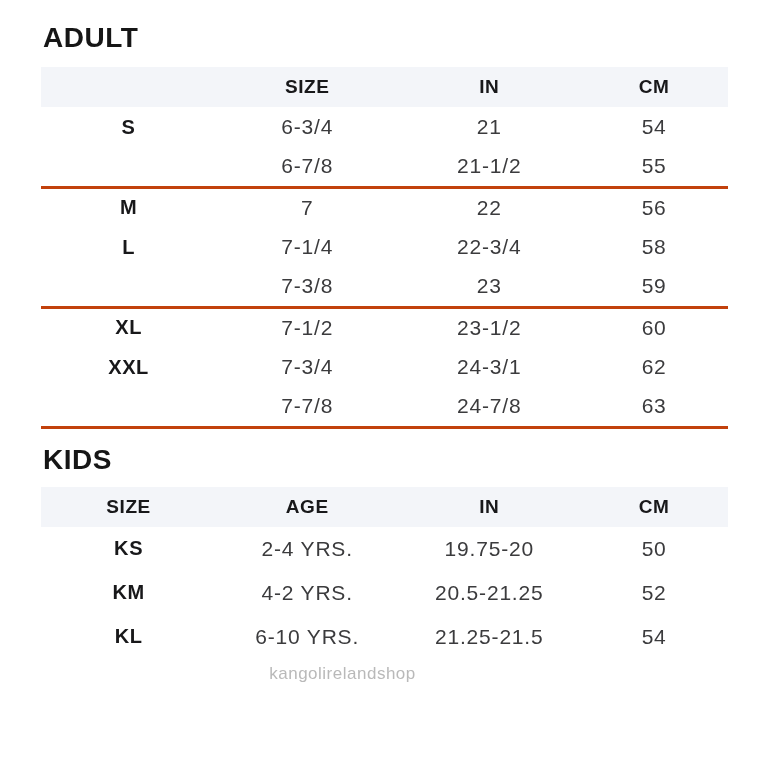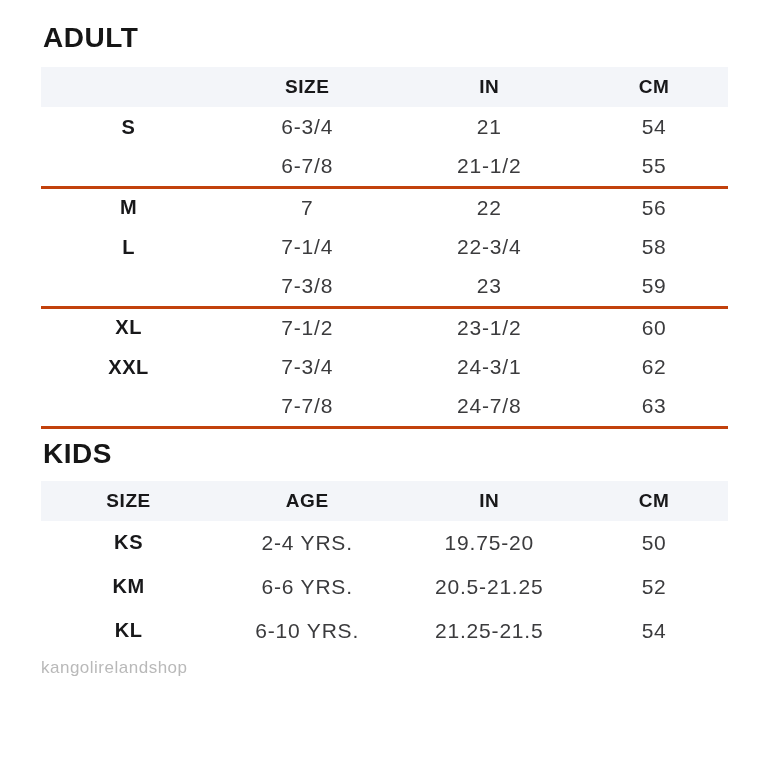--- a/index.html
+++ b/index.html
@@ -19,21 +19,21 @@
   }
   .section-title {
     font-size: 28px;
     font-weight: 800;
     color: #161616;
     letter-spacing: 0.5px;
     margin: 0 0 13px 2px;
     line-height: 1.15;
   }
   .kids-title {
-    margin-top: 9px;
+    margin-top: 15px;
     margin-bottom: 11px;
   }
   table {
     width: 687px;
     border-collapse: collapse;
     table-layout: fixed;
   }
   col.c1 { width: 25.5%; }
   col.c2 { width: 26.5%; }
   col.c3 { width: 26.5%; }
@@ -61,21 +61,21 @@
     font-size: 20px;
     font-weight: 800;
     color: #18181a;
     letter-spacing: 0.6px;
   }
   tr.group-end td {
     border-bottom: 3px solid #c2410c;
   }
   .watermark {
     margin-top: 5px;
-    text-align: left;
+    text-align: center;
     font-size: 17px;
     color: #b9b9b9;
     letter-spacing: 0.5px;
   }
 </style>
 </head>
 <body>
 
 <div class="page">
 
@@ -170,21 +170,21 @@
       </thead>
       <tbody>
         <tr>
           <td class="row-label">KS</td>
           <td>2-4 YRS.</td>
           <td>19.75-20</td>
           <td>50</td>
         </tr>
         <tr>
           <td class="row-label">KM</td>
-          <td>6-6 YRS.</td>
+          <td>4-2 YRS.</td>
           <td>20.5-21.25</td>
           <td>52</td>
         </tr>
         <tr>
           <td class="row-label">KL</td>
           <td>6-10 YRS.</td>
           <td>21.25-21.5</td>
           <td>54</td>
         </tr>
       </tbody>

